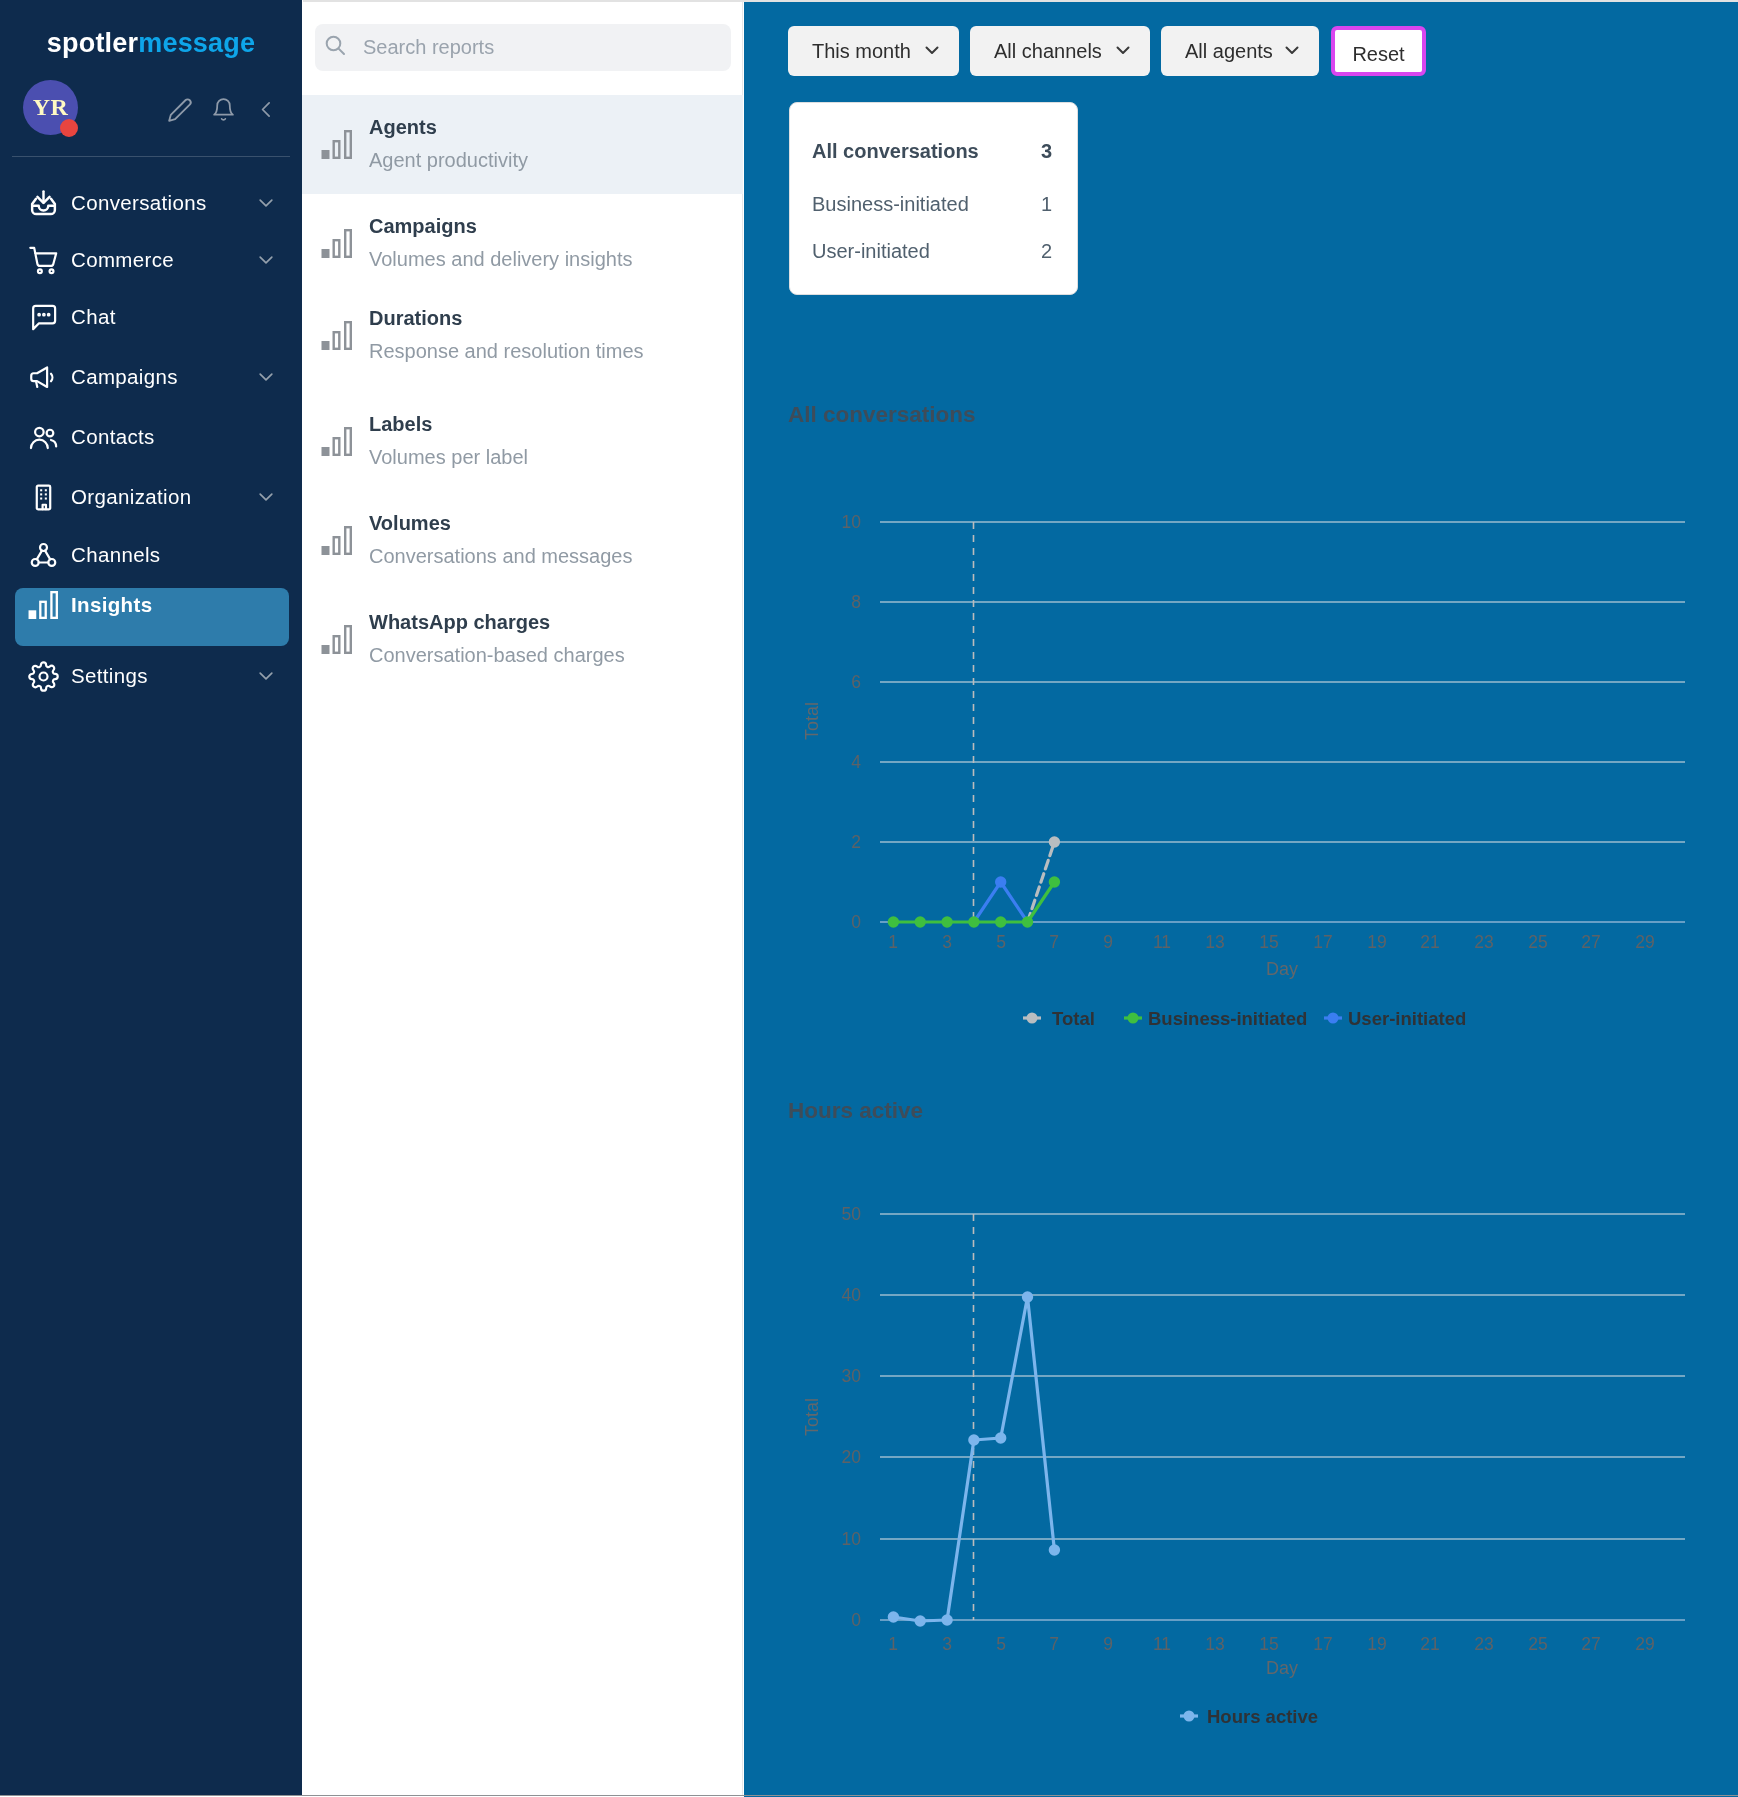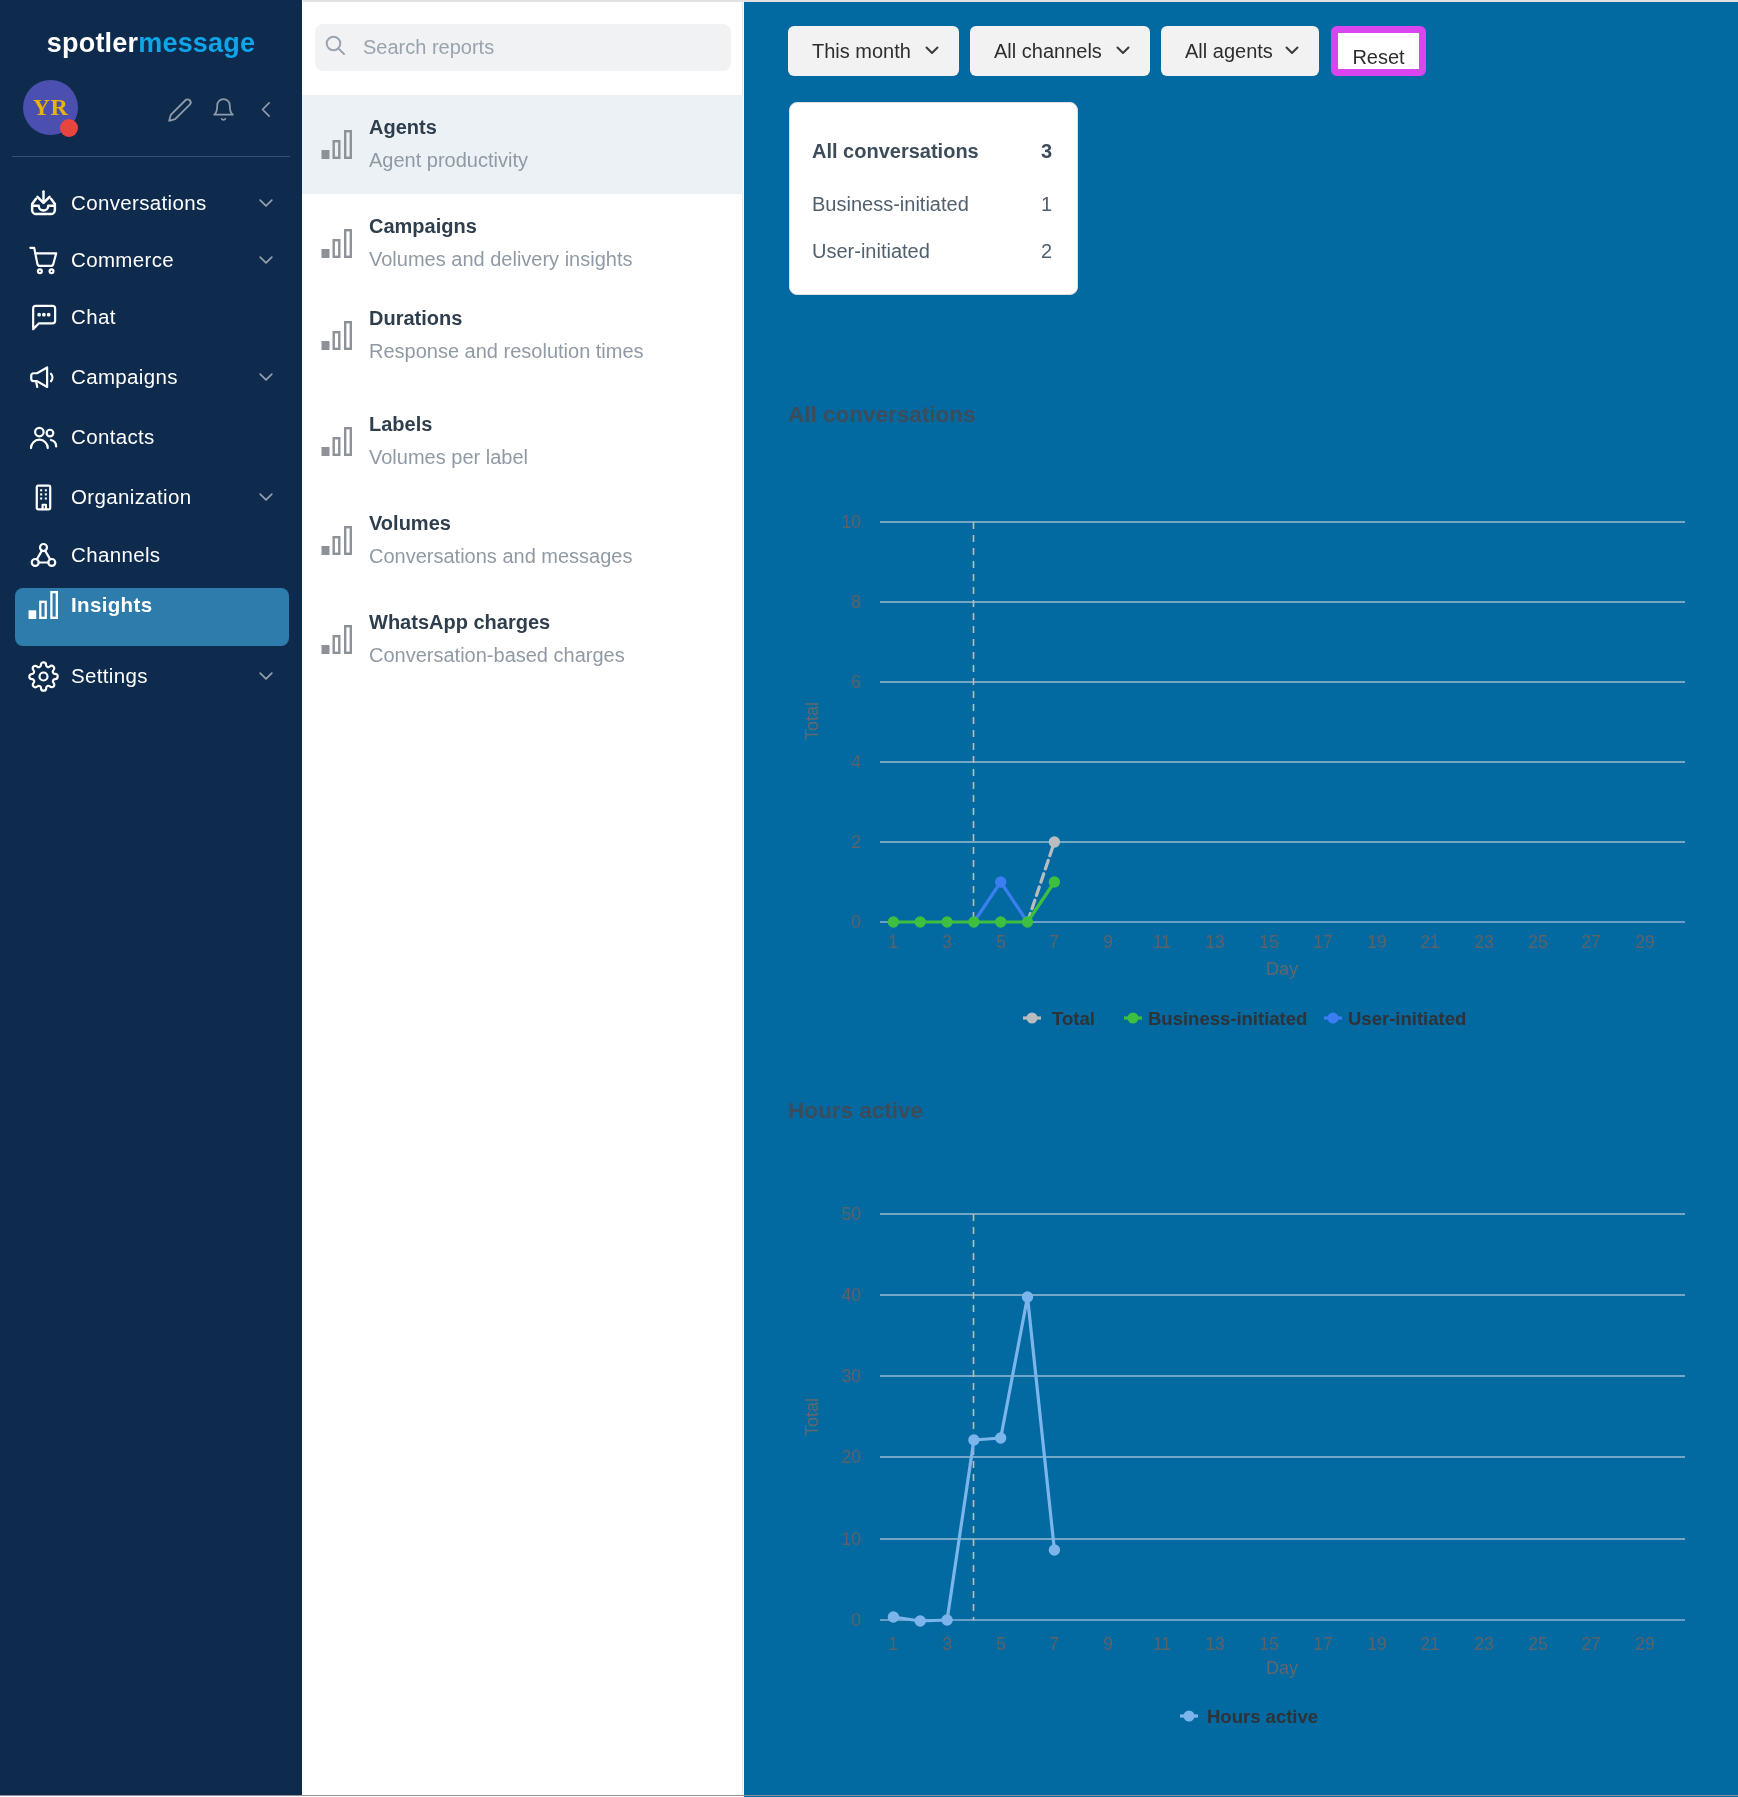--- a/index.html
+++ b/index.html
@@ -2,21 +2,21 @@
 <html><head>
 <meta charset="utf-8">
 <style>
 * { margin:0; padding:0; box-sizing:border-box; }
 html,body { width:1738px; height:1797px; background:#fff; font-family:"Liberation Sans",sans-serif; overflow:hidden; position:relative; }
 .abs { position:absolute; }
 
 #sidebar { position:absolute; left:0; top:0; width:302px; height:1795px; background:#0E2B4D; }
 #logo { position:absolute; left:0; top:28px; width:302px; text-align:center; font-size:27px; font-weight:bold; letter-spacing:.2px; color:#fff; }
 #logo .m { color:#0ea5e9; }
-#avatar { position:absolute; left:23px; top:80px; width:55px; height:55px; border-radius:50%; background:#4B4FB0; color:#eab308; font-family:"Liberation Serif",serif; font-weight:bold; font-size:24px; text-align:center; line-height:55px; letter-spacing:.5px; }
+#avatar { position:absolute; left:23px; top:80px; width:55px; height:55px; border-radius:50%; background:#4B4FB0; color:#fef9c3; font-family:"Liberation Serif",serif; font-weight:bold; font-size:24px; text-align:center; line-height:55px; letter-spacing:.5px; }
 #avdot { position:absolute; left:60px; top:119px; width:18px; height:18px; border-radius:50%; background:#E8453F; }
 .topico { position:absolute; top:97px; }
 #divider { position:absolute; left:12px; top:156px; width:278px; height:1px; background:rgba(255,255,255,0.18); }
 .nav { position:absolute; left:0; width:302px; height:58px; color:#fff; }
 .nav .ic { position:absolute; left:28px; top:50%; margin-top:-15.5px; width:31px; height:31px; }
 .nav .lbl { position:absolute; left:71px; top:50%; margin-top:-12px; font-size:20.5px; letter-spacing:.35px; line-height:24px; white-space:nowrap; }
 .nav .chev { position:absolute; left:256px; top:50%; margin-top:-10px; width:20px; height:20px; }
 #navActive { position:absolute; left:15px; top:588px; width:274px; height:58px; background:#2E7CAB; border-radius:8px; }
 
 #col2 { position:absolute; left:302px; top:0; width:441px; height:1795px; background:#fff; border-right:1px solid #E5E7E9; }
@@ -28,21 +28,21 @@
 .report .ric { position:absolute; left:19px; top:35px; width:32px; height:29px; }
 .report .rt { position:absolute; left:67px; top:21px; font-size:20px; font-weight:bold; color:#2F3E4D; white-space:nowrap; }
 .report .rs { position:absolute; left:67px; top:54px; font-size:20px; color:#909AA4; white-space:nowrap; }
 
 #main { position:absolute; left:744px; top:0; width:994px; height:1797px; background:#0369a1; }
 #topline { position:absolute; left:303px; top:0; width:1435px; height:1.5px; background:#E2E2E2; }
 #botline { position:absolute; left:0; top:1795px; width:1738px; height:1.4px; background:#8E9094; }
 .fbtn { position:absolute; top:26px; height:50px; background:#F2F2F2; border-radius:6px; font-size:20px; color:#2E2E2E; line-height:50px; }
 .fbtn span { padding-left:24px; }
 .fbtn svg { position:absolute; right:20px; top:20px; }
-#reset { position:absolute; top:26px; left:587px; width:95px; height:50px; background:#fff; border:7px solid #d946ef; border-radius:6px; font-size:20px; color:#2E2E2E; line-height:48px; text-align:center; }
+#reset { position:absolute; top:26px; left:587px; width:95px; height:50px; background:#fff; border:4px solid #d946ef; border-radius:6px; font-size:20px; color:#2E2E2E; line-height:48px; text-align:center; }
 #card { position:absolute; left:45px; top:102px; width:289px; height:193px; border:1px solid #DCDEE0; border-radius:8px; background:#fff; }
 .crow { position:absolute; left:22px; right:25px; height:24px; line-height:24px; }
 .crow .cl { position:absolute; left:0; font-size:20px; color:#50606E; }
 .crow .cv { position:absolute; right:0; font-size:20px; color:#50606E; }
 .crow.b .cl, .crow.b .cv { font-weight:bold; color:#3D4C5A; }
 </style>
 </head>
 <body>
 <div id="sidebar">
   <div id="logo">spotler<span class="m">message</span></div>

